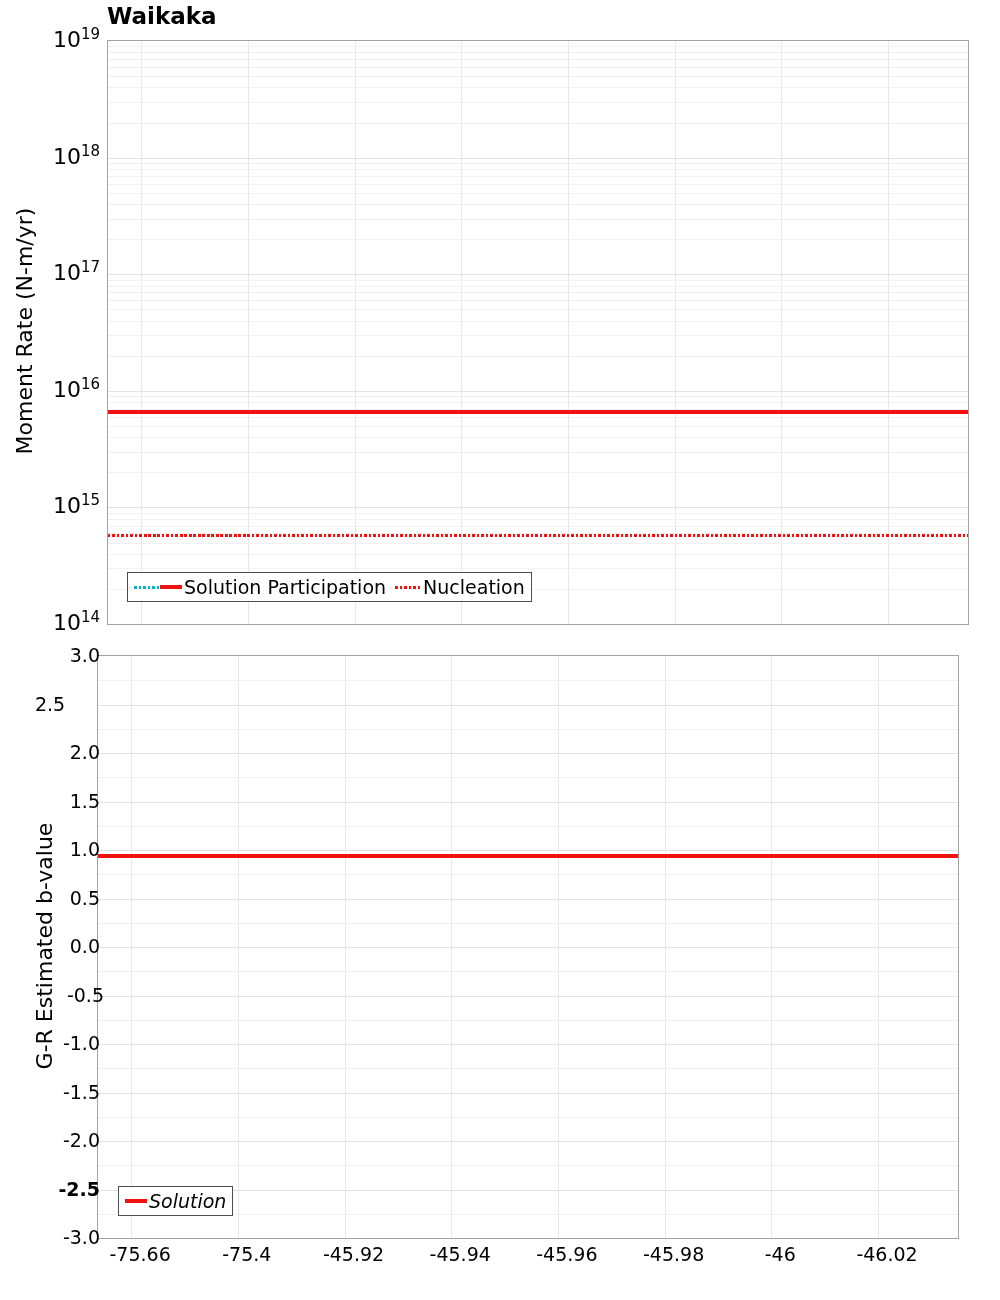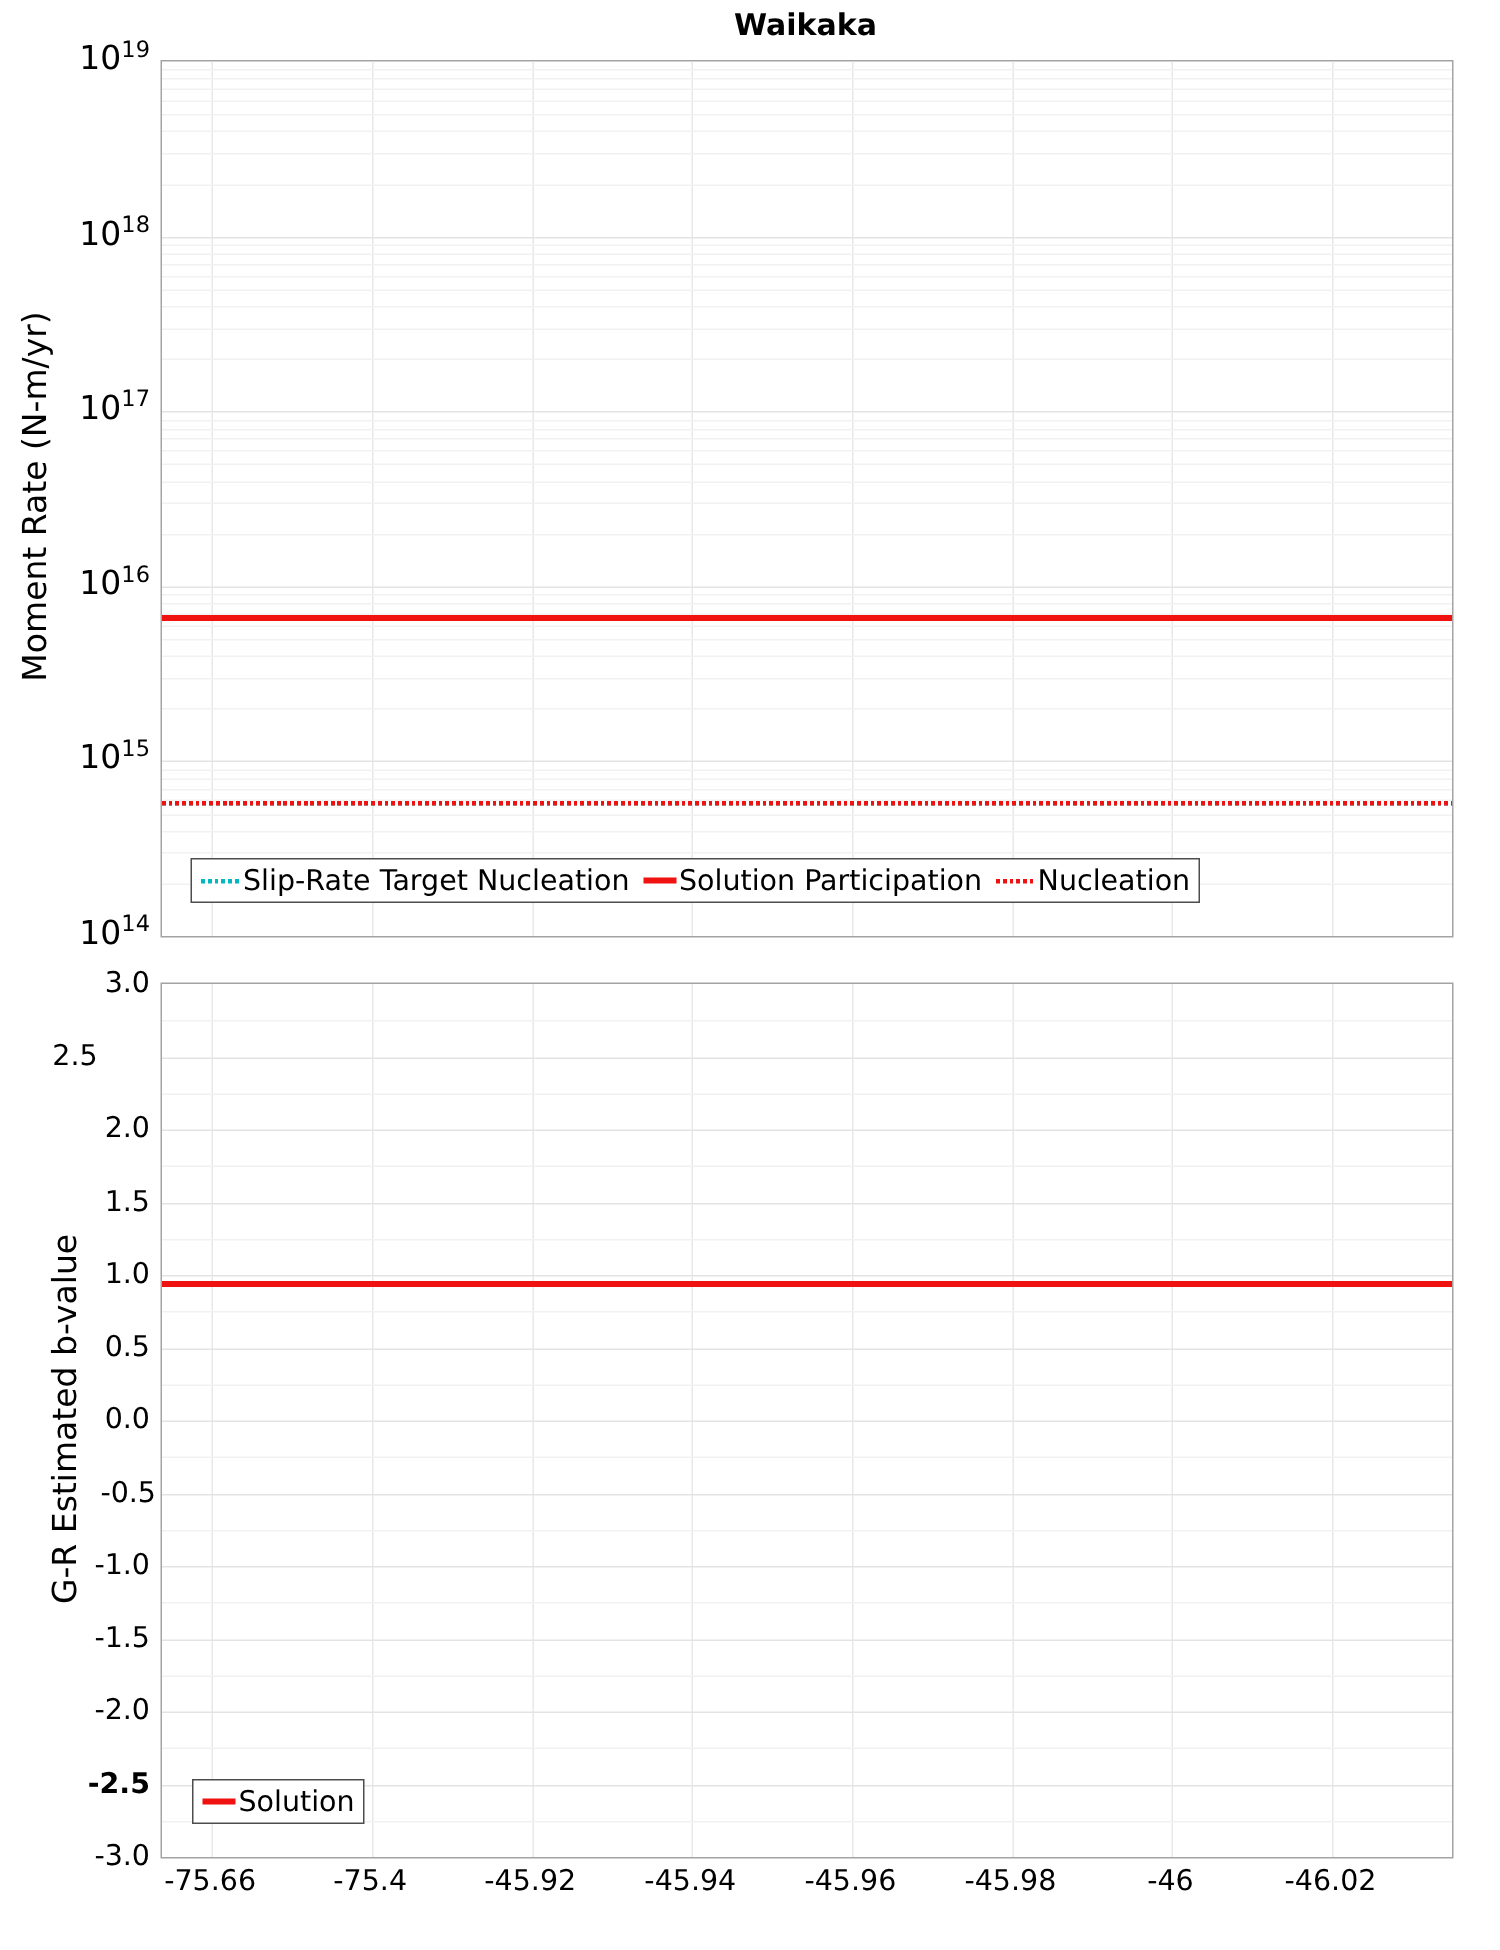--- a/index.html
+++ b/index.html
@@ -4,28 +4,28 @@
 <style>
   html, body { margin:0; padding:0; background:#ffffff; }
   body {
     width:1000px; height:1300px;
     font-family:"DejaVu Sans","Liberation Sans",sans-serif;
     color:#000;
   }
   .figure { position:relative; width:1000px; height:1300px; background:#fff; overflow:hidden; }
   .chart-title {
     position:absolute; left:107px; top:1px; width:860px;
-    text-align:center; font-size:20px; font-weight:bold; line-height:30px;
+    font-size:23px; font-weight:bold; line-height:30px;
   }
   .plot {
     position:absolute; background:#fff;
     border:1.5px solid #a3a3a3;
   }
   #plot-top { left:107px; top:40px;  width:860px; height:583px; }
-  #plot-bot { left:107px; top:655px; width:860px; height:582px; }
+  #plot-bot { left:97px; top:655px; width:860px; height:582px;font-style:italic; }
   .layer { position:absolute; left:0; top:0; right:0; bottom:0; overflow:hidden; }
   .gridline-h { position:absolute; left:0; width:100%; height:1px; }
   .gridline-v { position:absolute; top:0; height:100%; width:1px; }
   .series-line { position:absolute; left:0; width:100%; }
   .ylabel {
     position:absolute; white-space:nowrap; font-size:22px;
     transform:translate(-50%,-50%) rotate(-90deg);
   }
   .xlabel {
     position:absolute; left:107px; top:1263px; width:860px;
@@ -122,21 +122,20 @@
         <div class="gridline-h" style="top: 349.8px; background: rgb(227, 227, 227);"></div>
         <div class="gridline-h" style="top: 466.4px; background: rgb(227, 227, 227);"></div>
       </div>
     <div class="layer" id="data-top">
         <div class="series-line" style="top: 492.5px; height: 3px; background-image: repeating-linear-gradient(90deg, rgb(0, 183, 196) 0px, rgb(0, 183, 196) 2.5px, transparent 2.5px, transparent 4.5px);"></div>
         <div class="series-line" style="top: 368.8px; height: 4px; background: rgb(240, 17, 17);"></div>
         <div class="series-line" style="top: 492.5px; height: 3px; background-image: repeating-linear-gradient(90deg, rgb(240, 17, 17) 0px, rgb(240, 17, 17) 2.5px, transparent 2.5px, transparent 4.5px);"></div>
       </div>
     <div class="legend" id="legend-top">
       <span class="sample dotted" style="background-image: repeating-linear-gradient(90deg, rgb(0, 183, 196) 0px, rgb(0, 183, 196) 2.5px, transparent 2.5px, transparent 4.5px);"></span>
-      <span class="legend-label">Slip-Rate Target Nucleation</span>
       <span class="sample solid" style="background: rgb(240, 17, 17);"></span>
       <span class="legend-label">Solution Participation</span>
       <span class="sample dotted" style="background-image: repeating-linear-gradient(90deg, rgb(240, 17, 17) 0px, rgb(240, 17, 17) 2.5px, transparent 2.5px, transparent 4.5px);"></span>
       <span class="legend-label">Nucleation</span>
     </div>
   </div>
 
   <div class="plot" id="plot-bot">
     <div class="layer" id="grid-bot">
         <div class="gridline-v" style="left: 33.1px; background: rgb(232, 232, 232);"></div>

